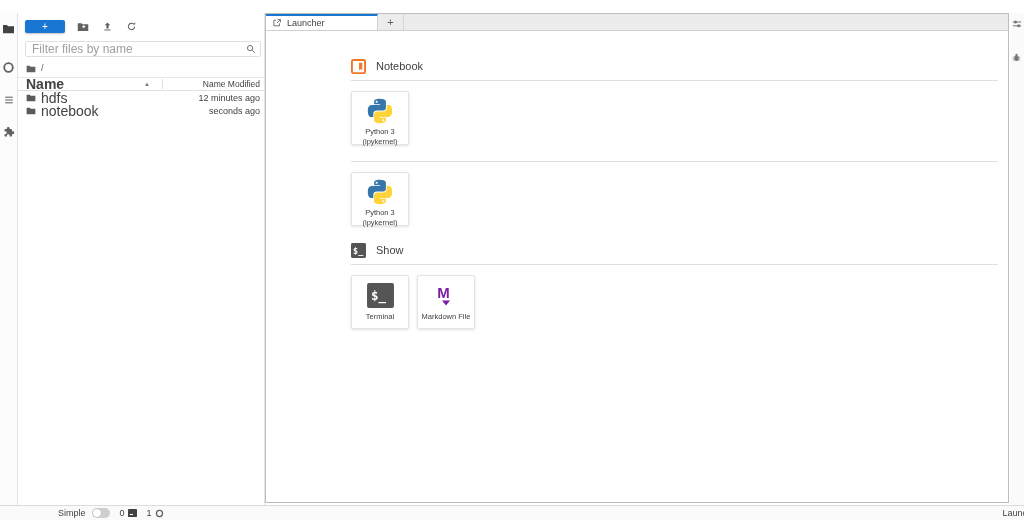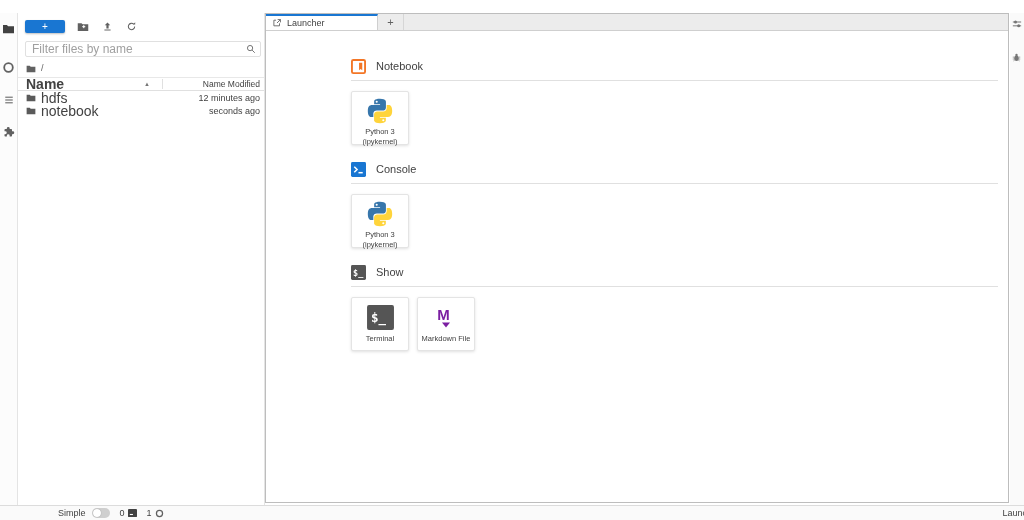--- a/index.html
+++ b/index.html
@@ -225,30 +225,20 @@
             </span>
             <span class="card-label">
               <span>Python 3</span><br>
               <span>(ipykernel)</span>
             </span>
           </div>
         </div>
       </div>
 
       <div class="launcher-section">
-        <div class="section-header">
-          <span class="section-icon">
-            <svg viewBox="0 0 16 16" width="15" height="15">
-              <rect width="16" height="16" rx="1.5" fill="#1976d2"></rect>
-              <path d="M3.5 5l3 3-3 3" fill="none" stroke="#fff" stroke-width="1.6"></path>
-              <rect x="8" y="10.6" width="4.5" height="1.6" fill="#fff"></rect>
-            </svg>
-          </span>
-          <span class="section-title">Console</span>
-        </div>
         <hr class="section-divider">
         <div class="card-row">
           <div class="card">
             <span class="card-icon">
               <svg viewBox="0 0 64 64" width="26" height="26">
                 <path fill="#3776ab" d="M31.9 2c-15.3 0-14.3 6.6-14.3 6.6l.02 6.9h14.6v2H11.8S2 16.4 2 31.8s8.5 14.8 8.5 14.8h5.1v-7.1s-.3-8.5 8.4-8.5h14.5s8.1.1 8.1-7.9V9.9S47.8 2 31.9 2zM23.9 6.6a2.6 2.6 0 1 1 0 5.2 2.6 2.6 0 0 1 0-5.2z"></path>
                 <path fill="#ffd43b" d="M32.1 62c15.3 0 14.3-6.6 14.3-6.6l-.02-6.9H31.8v-2h20.4S62 47.6 62 32.2s-8.5-14.8-8.5-14.8h-5.1v7.1s.3 8.5-8.4 8.5H25.5s-8.1-.1-8.1 7.9v13.2S16.2 62 32.1 62zm8-4.6a2.6 2.6 0 1 1 0-5.2 2.6 2.6 0 0 1 0 5.2z"></path>
               </svg>
             </span>
             <span class="card-label">

